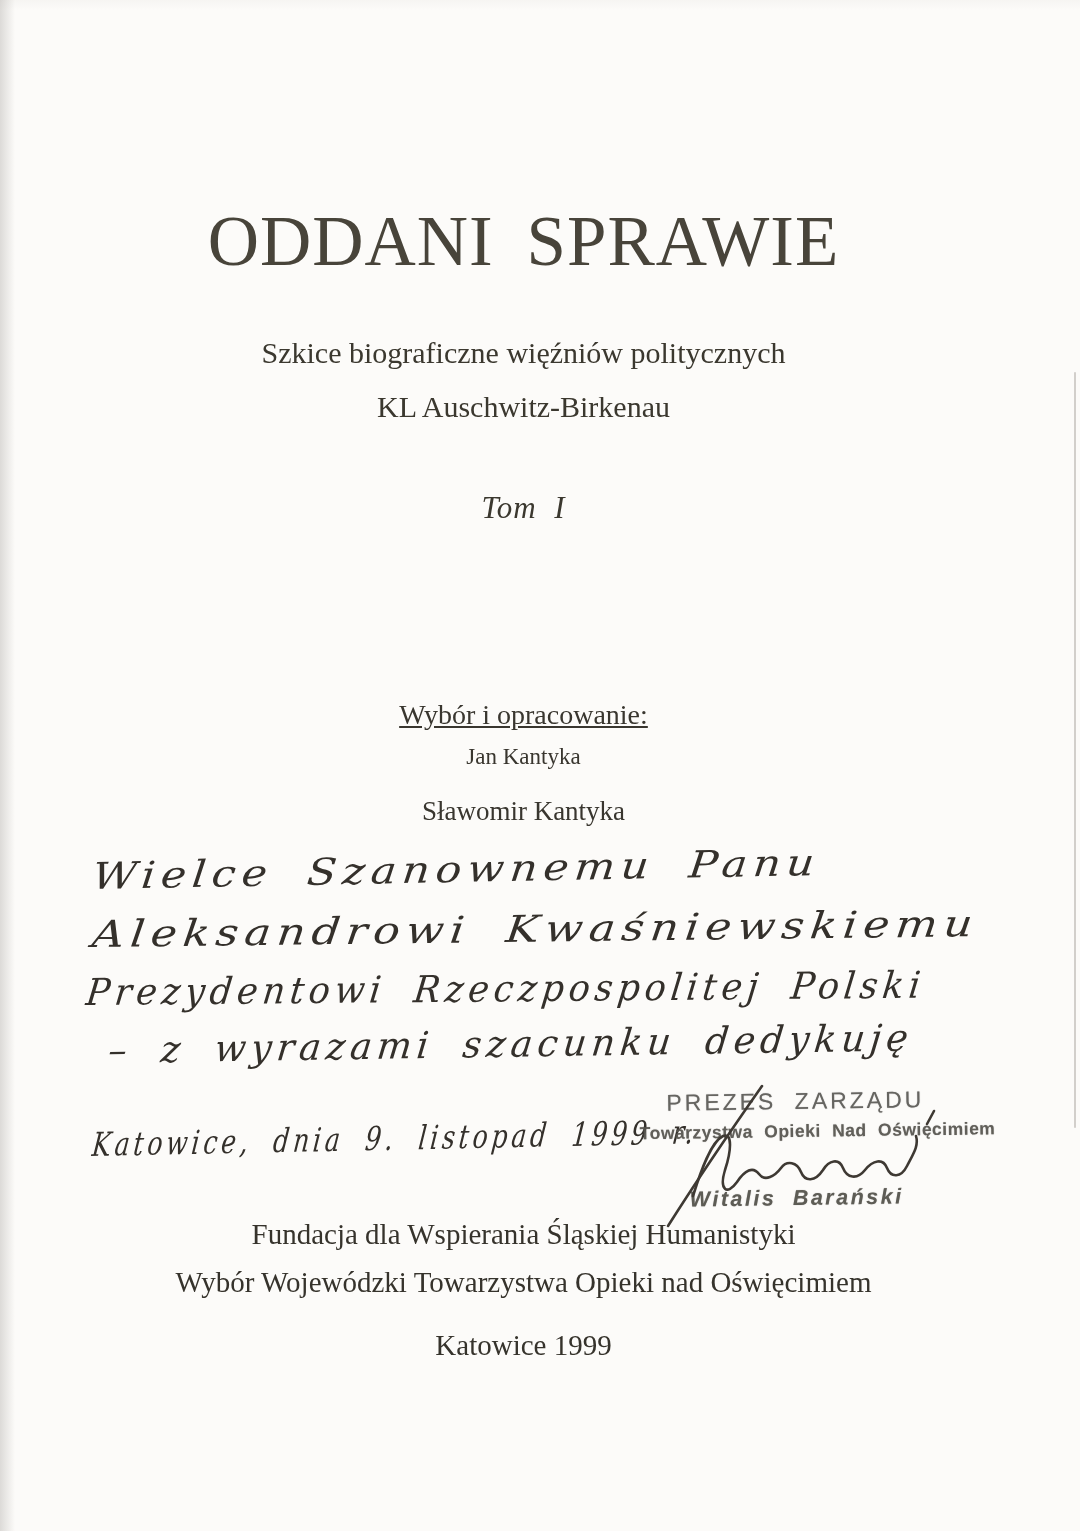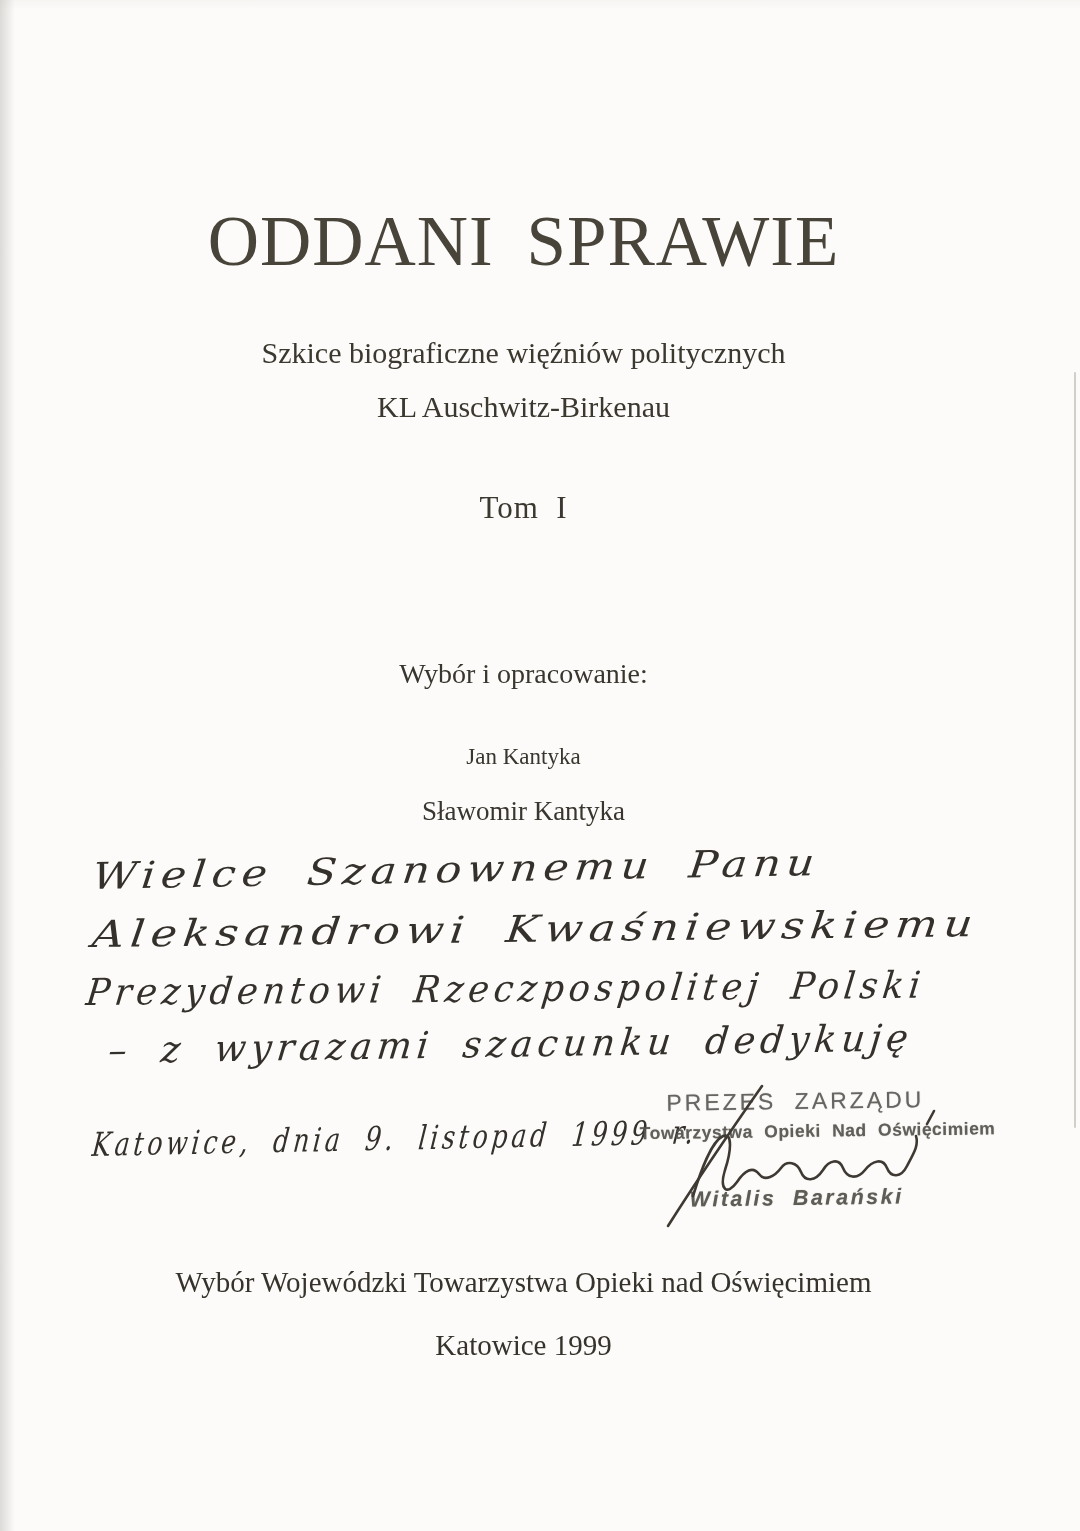--- a/index.html
+++ b/index.html
@@ -17,22 +17,22 @@
     color:#39362f;
     padding-left:19px;
   }
   .centered{position:absolute;left:0;right:52px;text-align:center;white-space:pre;}
   .book-title{
     top:206px;font-size:71px;line-height:1;color:#48443a;
     letter-spacing:1px;word-spacing:14px;font-weight:400;
   }
   .subtitle1{top:336px;font-size:30px;color:#3b382f;}
   .subtitle2{top:390px;font-size:30px;color:#3b382f;}
-  .volume{top:490px;font-size:31px;color:#3b382f;letter-spacing:1px;}
-  .editors-heading{top:658px;font-size:28px;}
+  .volume{top:490px;font-size:31px;color:#3b382f;letter-spacing:1px;font-style:italic;}
+  .editors-heading{top:699px;font-size:28px;text-decoration:underline;}
   .editor1{top:744px;font-size:23px;}
   .editor2{top:796px;font-size:27px;}
   .publisher1{top:1218px;font-size:29px;color:#36332c;}
   .publisher2{top:1266px;font-size:29px;color:#36332c;}
   .imprint{top:1329px;font-size:29px;color:#36332c;}
 
   
   .handwriting{position:absolute;left:92px;top:852px;}
   .hw-line{
     font-family:"DejaVu Serif","Liberation Serif",serif;
@@ -112,18 +112,19 @@
     <g fill="none" stroke="#3e3933" stroke-width="2.6" stroke-linecap="round">
       <path d="M33,148 C52,118 92,58 127,8"></path>
       <path d="M58,118 C66,92 76,64 88,58 C98,54 96,74 90,92 C84,112 92,118 102,104
                C110,92 118,88 124,96 C130,104 140,98 146,90 C152,82 162,84 166,94
                C170,104 180,104 188,92 C194,82 204,80 208,90 C212,100 222,102 230,92
                C238,82 248,80 252,90 C256,100 266,100 272,88 C278,76 284,68 281,58"></path>
       <path d="M292,46 l7,-13"></path>
     </g>
   </svg>
 
+  <div class="centered publisher1">Fundacja dla Wspierania Śląskiej Humanistyki</div>
   <div class="centered publisher2">Wybór Wojewódzki Towarzystwa Opieki nad Oświęcimiem</div>
 
   <div class="centered imprint">Katowice 1999</div>
 
   <div class="scan-line-right"></div>
 </div>
 
 </body></html>

